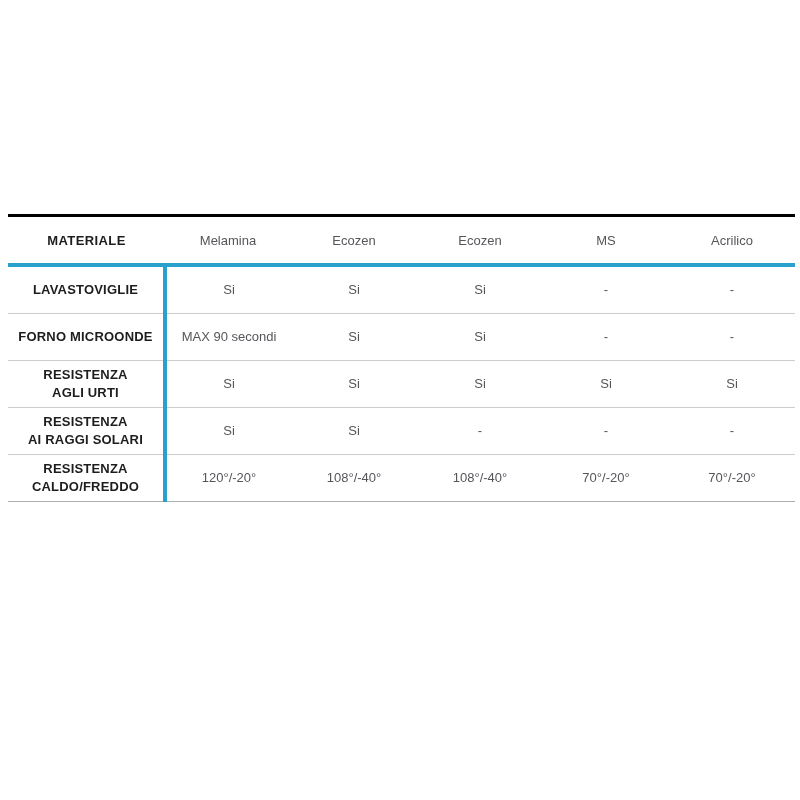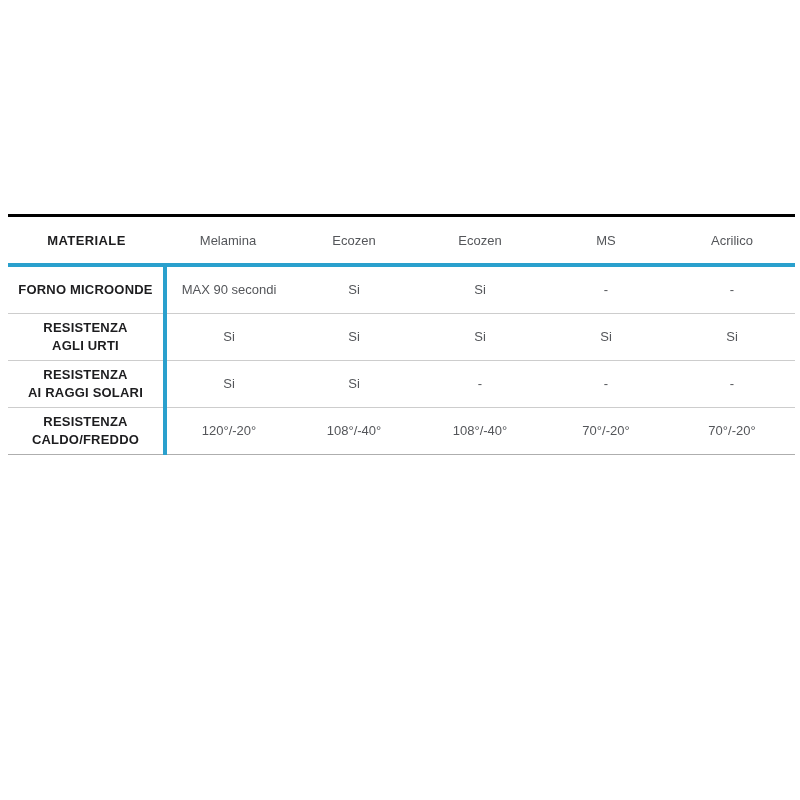--- a/index.html
+++ b/index.html
@@ -81,20 +81,28 @@
         <th class="materiale">MATERIALE</th>
         <th>Melamina</th>
         <th>Ecozen</th>
         <th>Ecozen</th>
         <th>MS</th>
         <th>Acrilico</th>
       </tr>
     </thead>
     <tbody>
       <tr>
+        <td class="row-label">LAVASTOVIGLIE</td>
+        <td>Si</td>
+        <td>Si</td>
+        <td>Si</td>
+        <td>-</td>
+        <td>-</td>
+      </tr>
+      <tr>
         <td class="row-label">FORNO MICROONDE</td>
         <td>MAX 90 secondi</td>
         <td>Si</td>
         <td>Si</td>
         <td>-</td>
         <td>-</td>
       </tr>
       <tr>
         <td class="row-label">RESISTENZA
 AGLI URTI</td>

